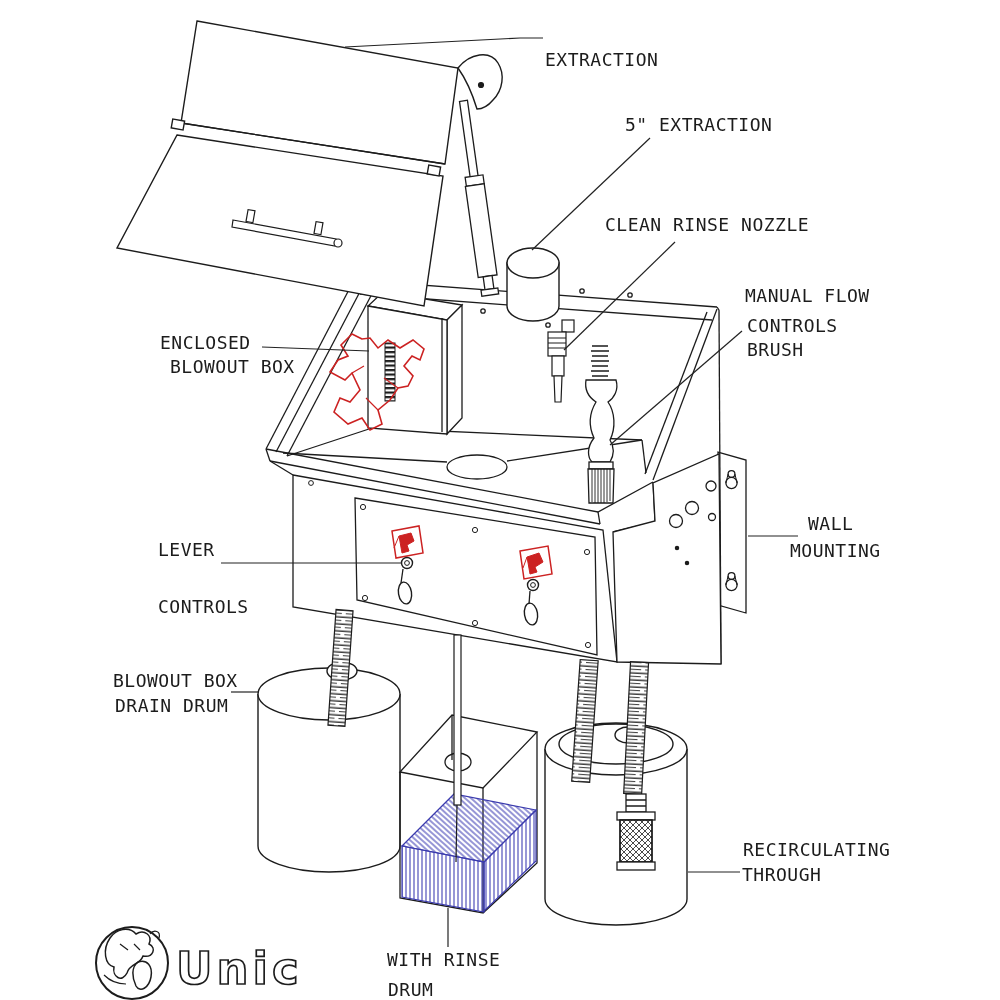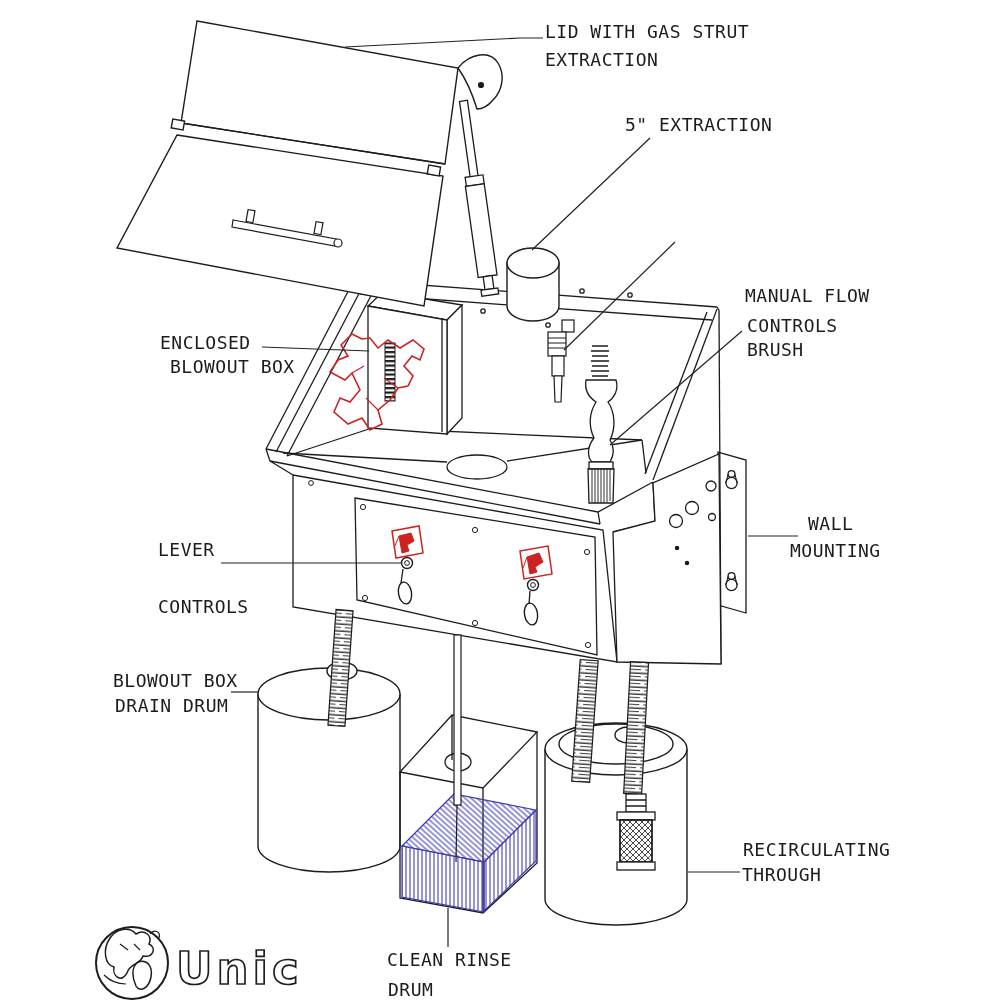--- a/index.html
+++ b/index.html
@@ -255,41 +255,41 @@
       <circle cx="132" cy="963" r="36" stroke-width="2"></circle>
       <path stroke-width="1.5" d="M110,938 C116,929 129,926 136,934 C144,929 153,935 149,944 C157,948 153,958 143,956
                C140,965 130,963 127,973 C122,983 112,977 114,967 C105,965 102,950 110,938 Z"></path>
       <path stroke-width="1.5" d="M138,962 C147,959 153,966 151,977 C149,988 140,993 136,986 C132,978 131,967 138,962 Z"></path>
       <path stroke-width="1.2" d="M150,934 C154,929 161,931 159,938 M104,975 C110,981 118,984 126,984 M120,944 L128,950 M134,944 L140,950"></path>
     </g>
     <text x="176" y="984" font-family="DejaVu Sans, sans-serif" font-weight="bold" font-size="45" letter-spacing="4" fill="none" stroke="#1c1c1c" stroke-width="1.7">Unic</text>
   </g>
 </svg>
 
-<div class="co" style="left:545px;top:18px">LID WITH GAS STRUT</div>
 <div class="co" style="left:545px;top:46px">EXTRACTION</div>
 
 <div class="co" style="left:625px;top:111px">5" EXTRACTION</div>
 
+<div class="co" style="left:605px;top:211px">CLEAN RINSE NOZZLE</div>
 
 <div class="co" style="left:745px;top:282px">MANUAL FLOW</div>
 <div class="co" style="left:747px;top:312px">CONTROLS</div>
 <div class="co" style="left:747px;top:336px">BRUSH</div>
 
 <div class="co" style="left:160px;top:329px">ENCLOSED</div>
 <div class="co" style="left:170px;top:353px">BLOWOUT BOX</div>
 
 <div class="co" style="left:808px;top:510px">WALL</div>
 <div class="co" style="left:790px;top:537px">MOUNTING</div>
 
 <div class="co" style="left:158px;top:536px">LEVER</div>
 <div class="co" style="left:158px;top:593px">CONTROLS</div>
 
 <div class="co" style="left:113px;top:667px">BLOWOUT BOX</div>
 <div class="co" style="left:115px;top:692px">DRAIN DRUM</div>
 
 <div class="co" style="left:743px;top:836px">RECIRCULATING</div>
 <div class="co" style="left:742px;top:861px">THROUGH</div>
 
-<div class="co" style="left:387px;top:946px">CLEAN RINSE</div>
+<div class="co" style="left:387px;top:946px">WITH RINSE</div>
 <div class="co" style="left:388px;top:976px">DRUM</div>
 
 </div>
 
 </body></html>

